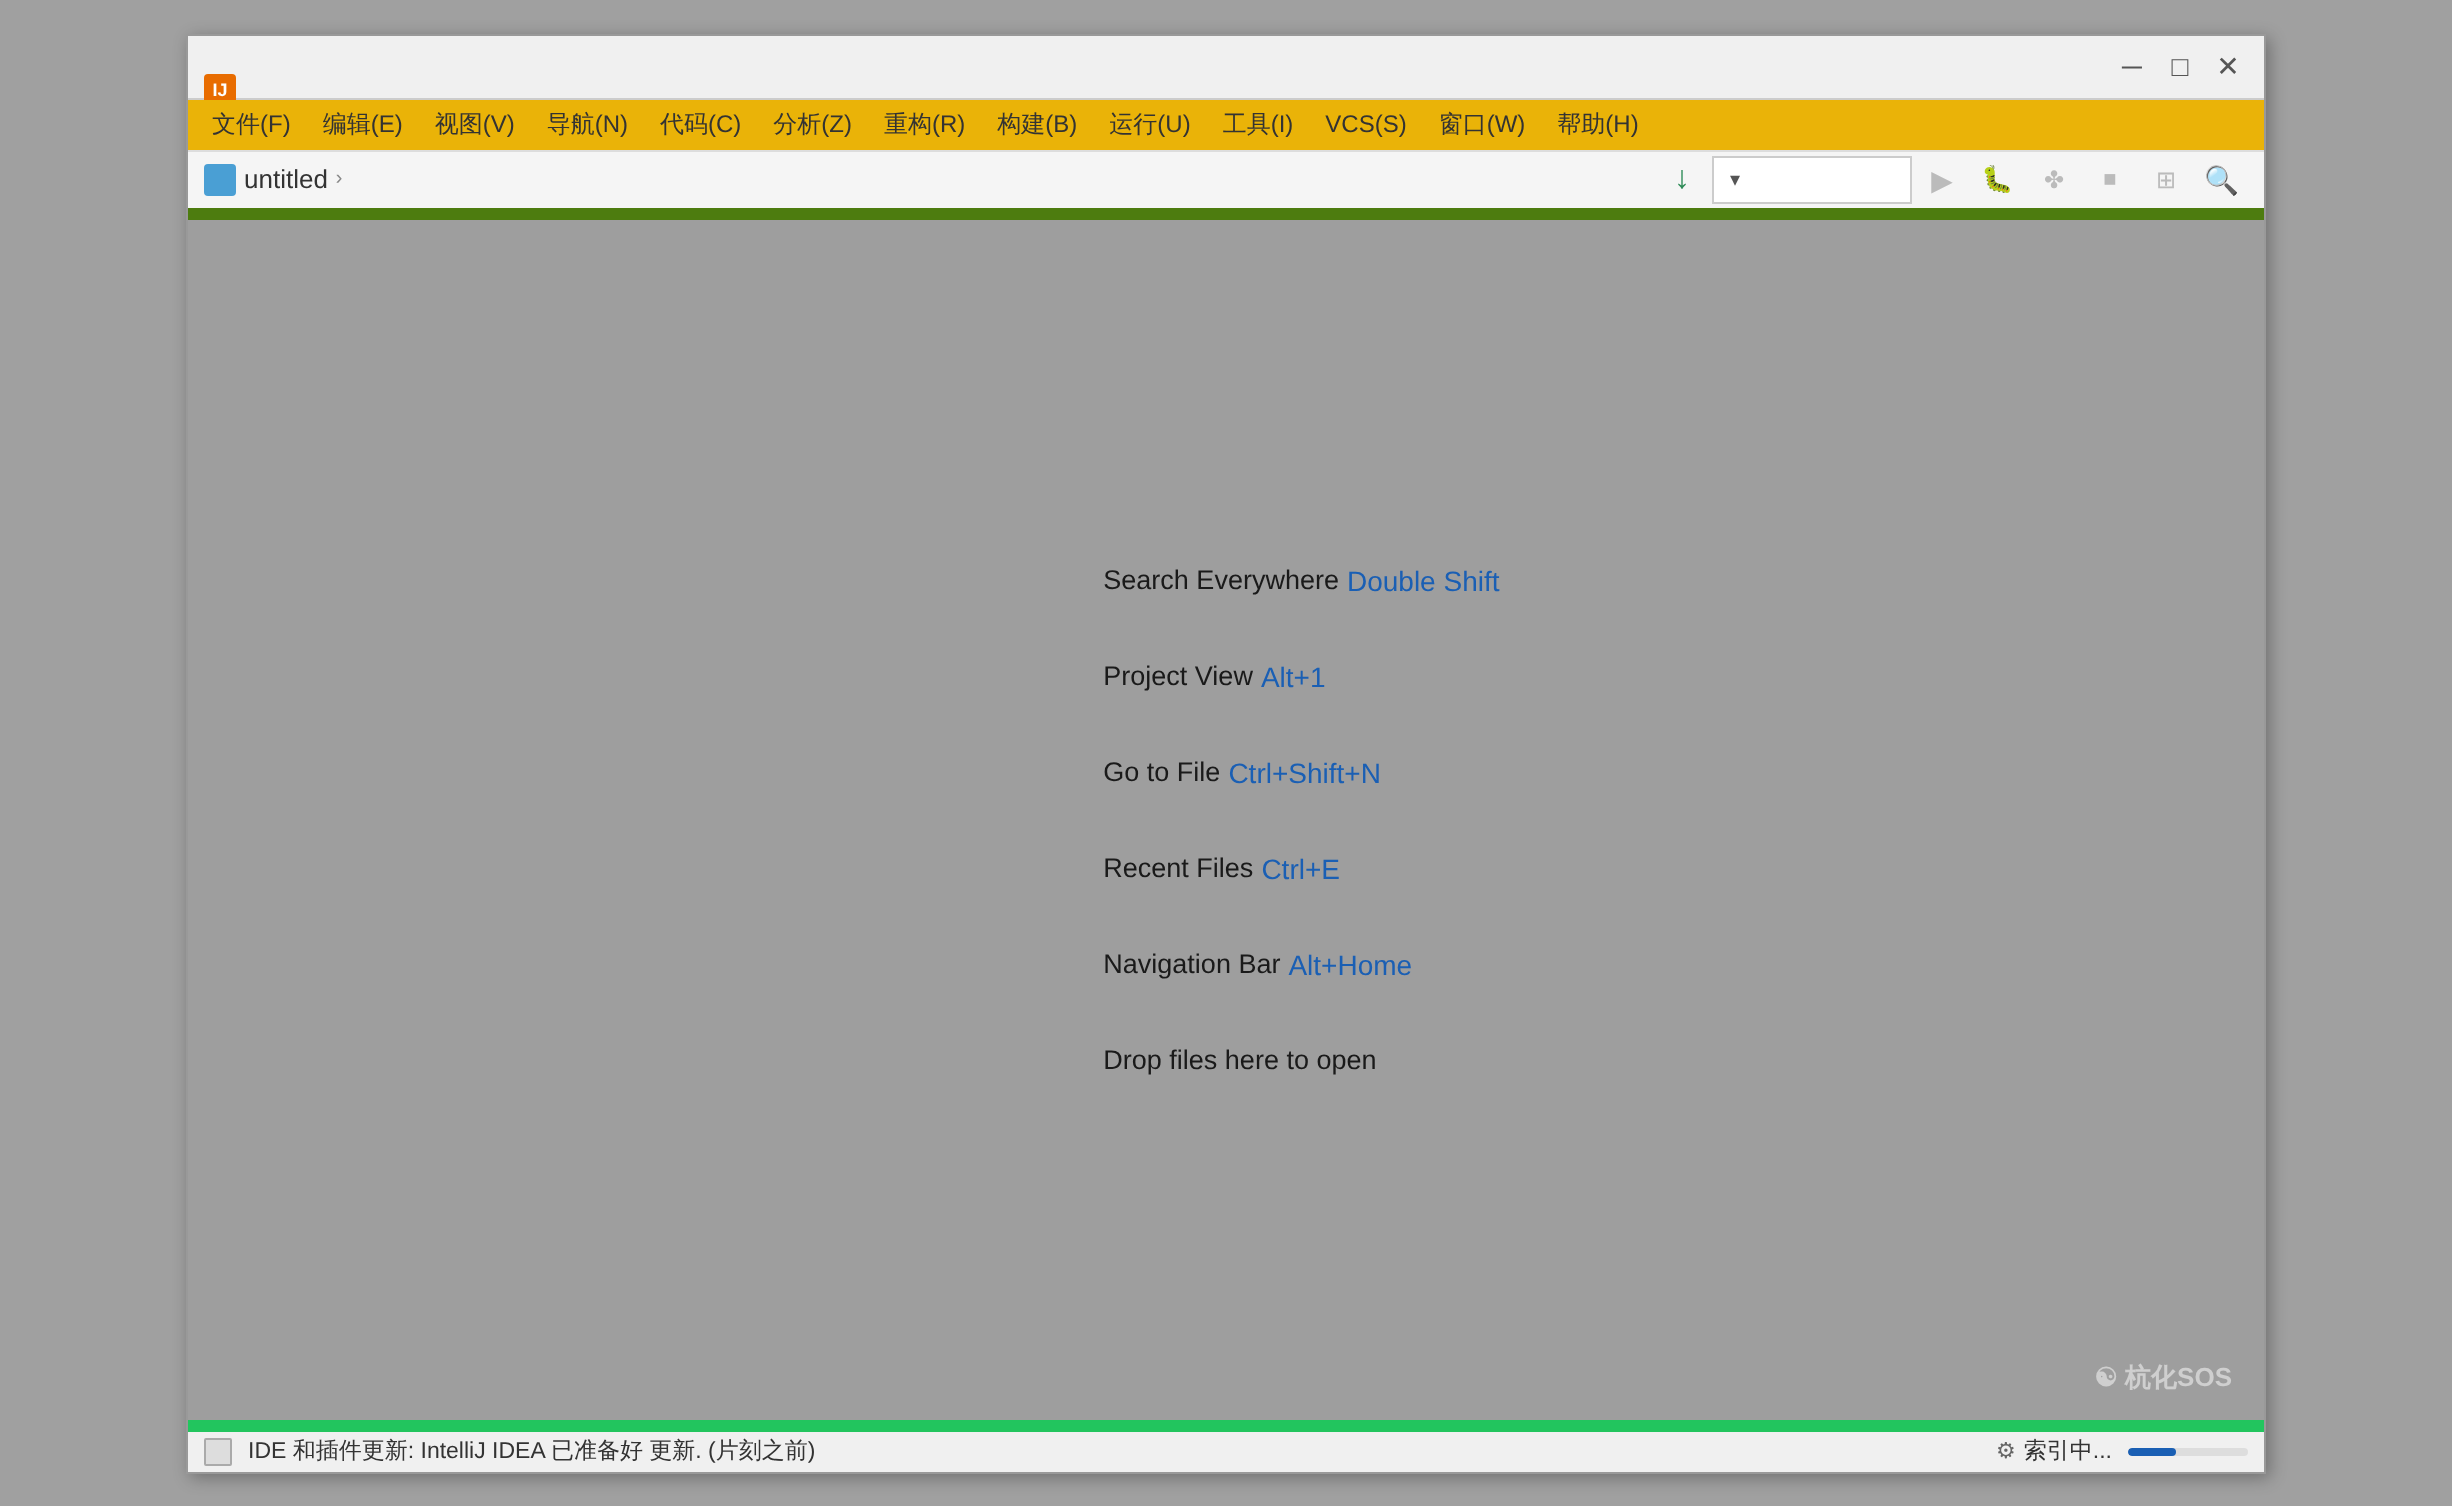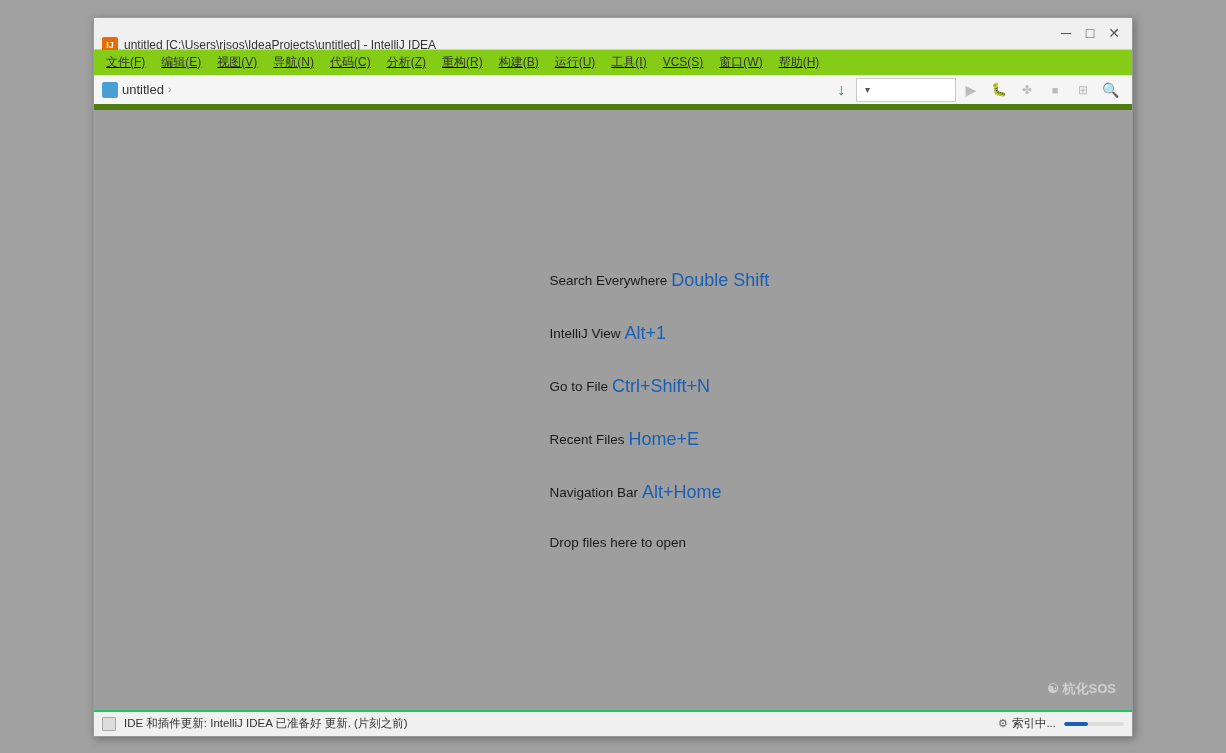--- a/index.html
+++ b/index.html
@@ -66,27 +66,26 @@
       border: none;
       cursor: pointer;
       display: flex;
       align-items: center;
       justify-content: center;
       font-size: 14px;
       color: #555;
     }
     .menu-bar {
       height: 26px;
-      background: #84cc16;
+      background: #eab308;
       display: flex;
       align-items: center;
       padding: 0 4px;
       border-bottom: 1px solid #ddd;
       flex-shrink: 0;
-      text-decoration: underline;
     }
     .menu-item {
       padding: 3px 8px;
       font-size: 12px;
       color: #333;
       cursor: pointer;
       white-space: nowrap;
     }
     .toolbar {
       height: 34px;
@@ -171,26 +170,26 @@
     }
     .hint-row {
       font-size: 13.5px;
       color: #1a1a1a;
       display: flex;
       align-items: center;
       gap: 4px;
     }
     .hint-shortcut {
       color: #1a5fb4;
-      font-size: 18px;
+      font-size: 14px;
     }
     .status-bar {
       height: 26px;
       background: #f0f0f0;
-      border-top: 2px solid #22c55e;
+      border-top: 6px solid #22c55e;
       display: flex;
       align-items: center;
       padding: 0 8px;
       gap: 8px;
       flex-shrink: 0;
     }
     .status-icon {
       width: 14px;
       height: 14px;
       background: #ddd;
@@ -241,21 +240,20 @@
     }
   </style>
 </head>
 <body>
 
 <div class="window">
 
   <div class="title-bar">
     <div class="title-bar-left">
       <div class="title-bar-icon">IJ</div>
-      <span class="title-bar-text">untitled [C:\Users\rjsos\IdeaProjects\untitled] - IntelliJ IDEA</span>
     </div>
     <div class="title-bar-controls">
       <button class="title-btn">─</button>
       <button class="title-btn">□</button>
       <button class="title-btn close">✕</button>
     </div>
   </div>
 
   <div class="menu-bar">
     <div class="menu-item">文件(F)</div>
@@ -308,30 +306,30 @@
     </div>
   </div>
 
   <div class="main-content">
     <div class="hint-panel">
       <div class="hint-row">
         <span>Search Everywhere </span>
         <span class="hint-shortcut">Double Shift</span>
       </div>
       <div class="hint-row">
-        <span>IntelliJ View </span>
+        <span>Project View </span>
         <span class="hint-shortcut">Alt+1</span>
       </div>
       <div class="hint-row">
         <span>Go to File </span>
         <span class="hint-shortcut">Ctrl+Shift+N</span>
       </div>
       <div class="hint-row">
         <span>Recent Files </span>
-        <span class="hint-shortcut">Home+E</span>
+        <span class="hint-shortcut">Ctrl+E</span>
       </div>
       <div class="hint-row">
         <span>Navigation Bar </span>
         <span class="hint-shortcut">Alt+Home</span>
       </div>
       <div class="hint-row">
         <span>Drop files here to open</span>
       </div>
     </div>
     <div class="watermark">☯ 杭化SOS</div>

